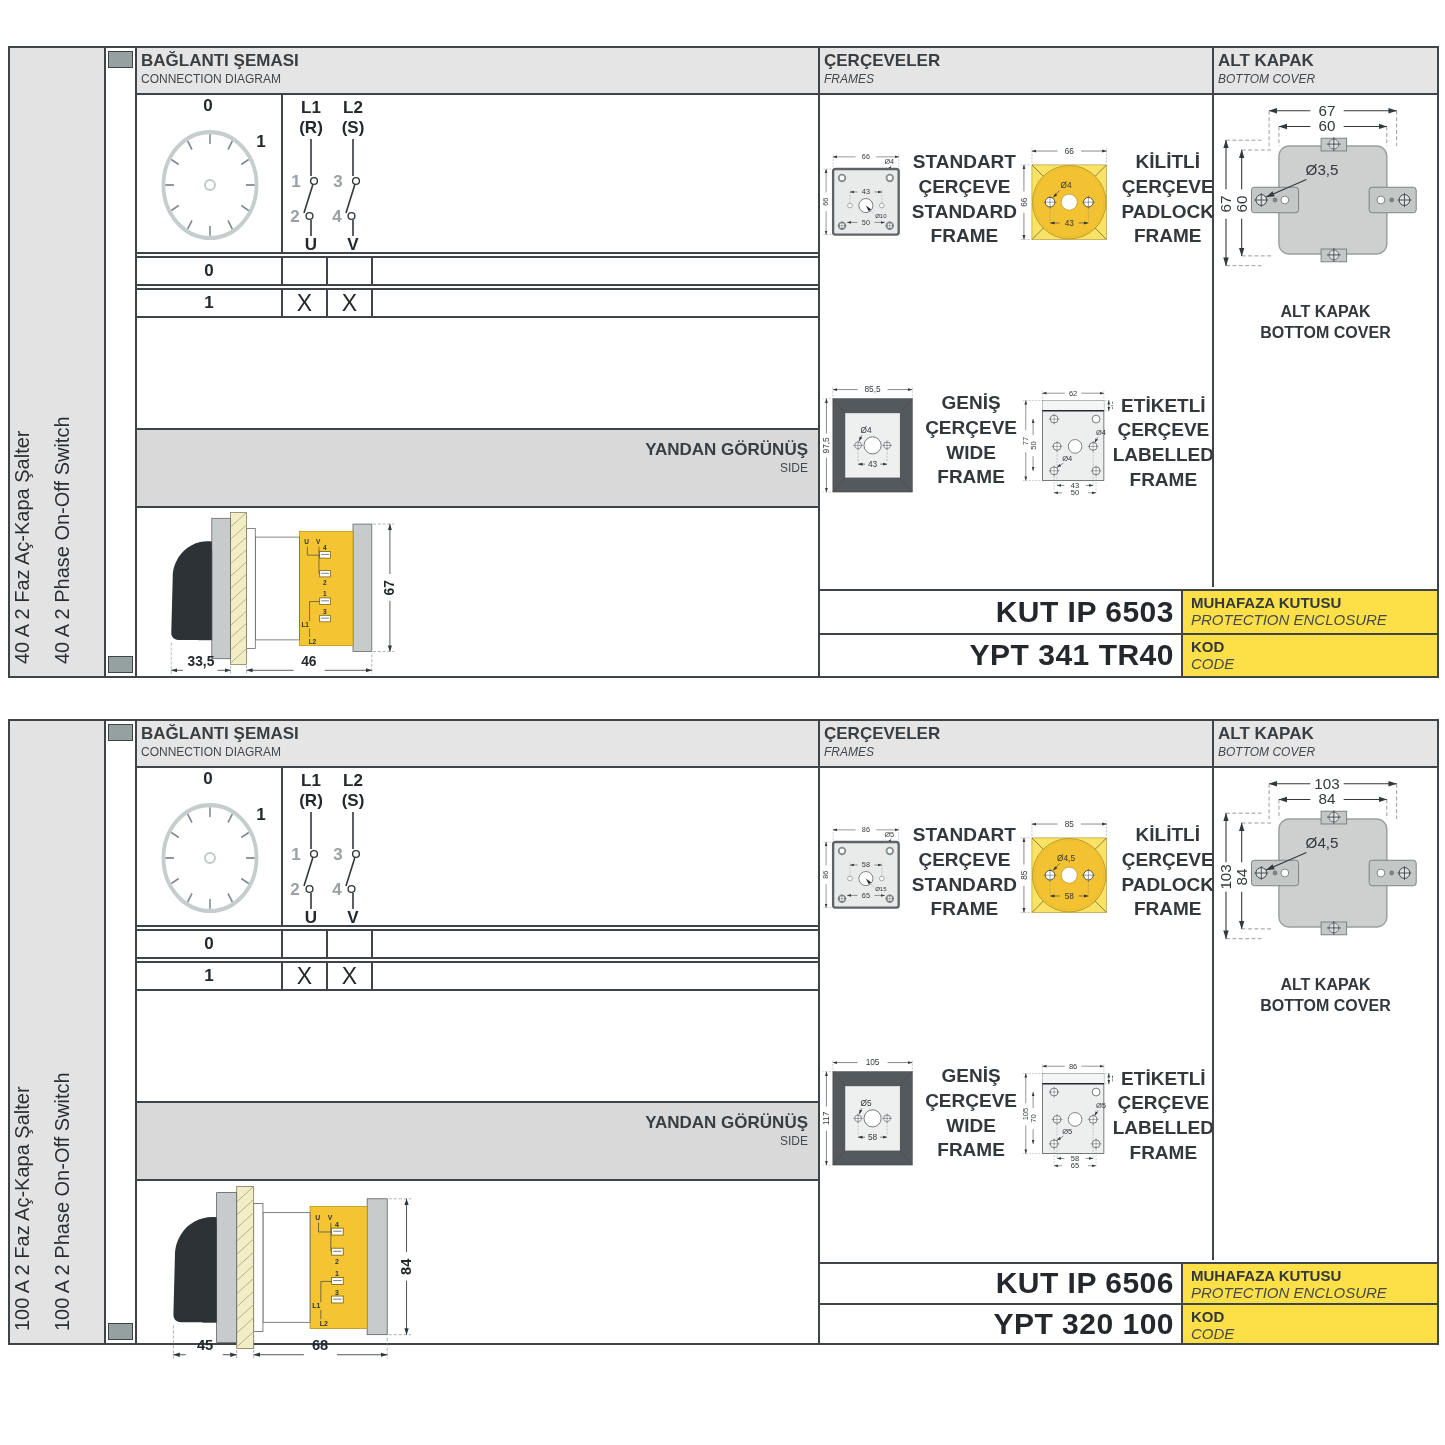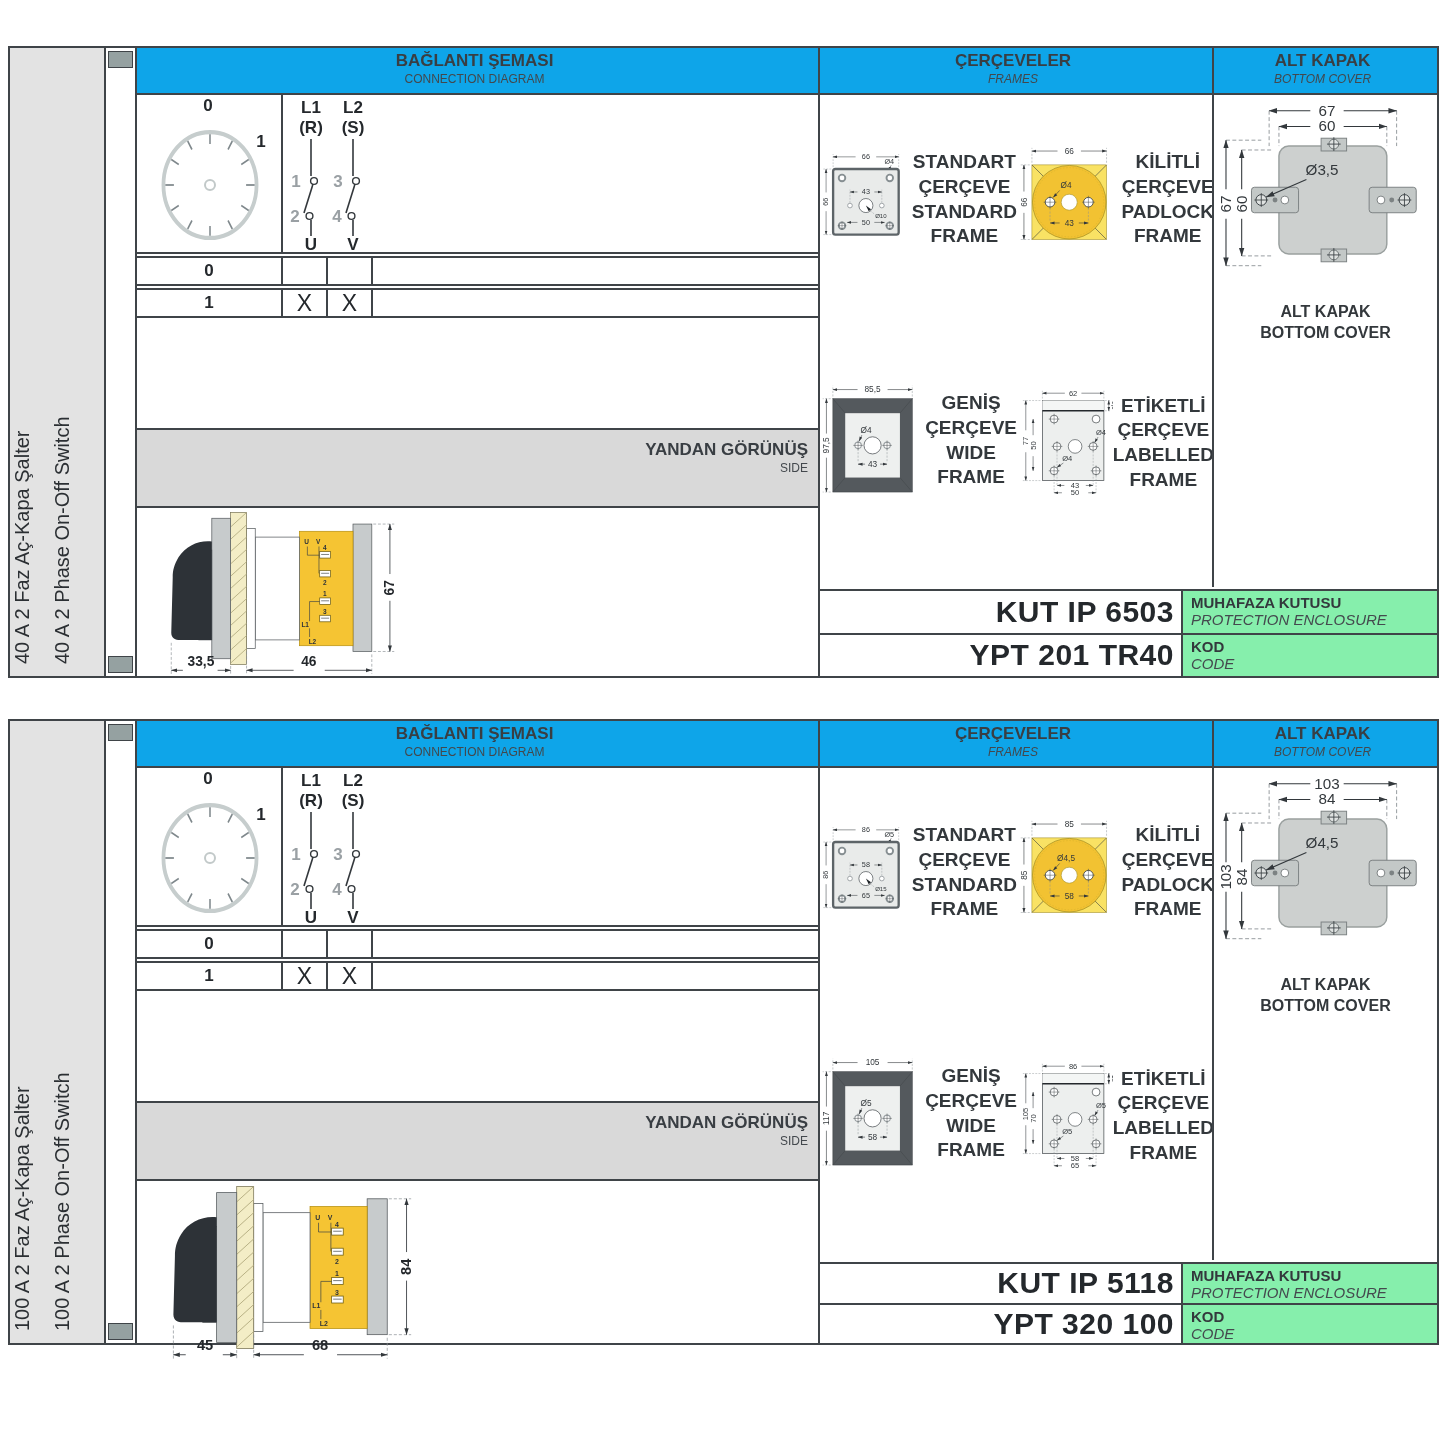--- a/index.html
+++ b/index.html
@@ -11,21 +11,21 @@
 
   .label-block { position:absolute; left:0; top:0; bottom:0; width:96px; background:#e3e3e3; border-right:2px solid #3f4448; }
   .vlabel { position:absolute; bottom:12px; transform-origin:0 100%; transform:rotate(-90deg); white-space:nowrap; font-size:20px; color:#2b2f33; }
   .v-tr { left:24px; } .v-en { left:64px; }
 
   .spine { position:absolute; left:96px; top:0; bottom:0; width:31px; background:#fff; border-right:2px solid #3f4448; }
   .sq { position:absolute; left:2px; width:25px; height:17px; background:#95a1a1; border:1px solid #3f4448; }
   .sq.top { top:3px; } .sq.bot { bottom:3px; }
 
   .conn { position:absolute; left:127px; top:0; width:681px; height:100%; }
-  .panel-hdr { height:47px; background:#0ea5e9; border-bottom:2px solid #3f4448; text-align:center; padding:3px 10px 0 4px; }
+  .panel-hdr { height:47px; background:#e5e5e5; border-bottom:2px solid #3f4448; text-align:left; padding:3px 10px 0 4px; }
   .h-tr { font-size:17px; font-weight:bold; color:#393e43; line-height:1.22; }
   .h-en { font-size:12px; color:#43484d; line-height:1.2; }
   .it { font-style:italic; }
 
   .diagram { position:absolute; top:47px; left:0; width:100%; height:159px; border-bottom:2px solid #3f4448; display:flex; }
   .dial-cell { width:146px; height:100%; border-right:2px solid #3f4448; }
   .contacts-cell { flex:1; }
 
   .srow { position:absolute; left:0; width:100%; height:30px; border-top:2px solid #3f4448; border-bottom:2px solid #3f4448; display:flex; background:#fff; }
   .r0 { top:208px; } .r1 { top:240px; }
@@ -40,21 +40,21 @@
   .frames { position:absolute; left:808px; top:0; width:394px; height:100%; border-left:2px solid #3f4448; }
   .fcell { position:absolute; width:197px; display:flex; flex-direction:row; align-items:center; }
   .cap { font-size:19px; font-weight:bold; color:#33383c; text-align:center; line-height:1.3; margin-top:1px; }
 
   .cover { position:absolute; left:1202px; top:0; right:0; height:539px; border-left:2px solid #3f4448; text-align:center; }
 
   .footer { position:absolute; left:808px; right:0; top:541px; bottom:0; border-left:2px solid #3f4448; border-top:2px solid #3f4448; display:flex; flex-direction:column; background:#fff; }
   .frow { flex:1; display:flex; }
   .frow + .frow { border-top:2px solid #3f4448; }
   .fval { flex:1; display:flex; align-items:center; justify-content:flex-end; font-size:30px; color:#24282c; padding-right:7px; letter-spacing:.5px;font-weight:bold; }
-  .flab { width:256px; background:#86efac; border-left:2px solid #3f4448; padding:3px 0 0 8px; text-align:left; }
+  .flab { width:256px; background:#fde047; border-left:2px solid #3f4448; padding:3px 0 0 8px; text-align:left; }
   .fl-tr { font-size:15px; font-weight:bold; color:#33383c; }
   .fl-en { font-size:15px; font-style:italic; color:#44494e; }
 
   
   svg { display:block; }
   svg text { font-family:"Liberation Sans",sans-serif; }
   .dl  { stroke:#33383c; stroke-width:1.1; fill:none; }
   .xl  { stroke:#8a9094; stroke-width:.9; stroke-dasharray:4 2.5; fill:none; }
   .thin{ stroke:#3c4246; stroke-width:.9; }
   .cw  { stroke:#33383c; stroke-width:1.6; }
@@ -472,21 +472,21 @@
 
   <div class="footer">
     <div class="frow">
       <div class="fval">KUT IP 6503</div>
       <div class="flab">
         <div class="fl-tr">MUHAFAZA KUTUSU</div>
         <div class="fl-en">PROTECTION ENCLOSURE</div>
       </div>
     </div>
     <div class="frow">
-      <div class="fval">YPT 201 TR40</div>
+      <div class="fval">YPT 341 TR40</div>
       <div class="flab">
         <div class="fl-tr">KOD</div>
         <div class="fl-en">CODE</div>
       </div>
     </div>
   </div>
 </div>
 
 <div class="section" id="s1">
 
@@ -876,21 +876,21 @@
       <line class="dl" x1="94" y1="82" x2="53" y2="100" marker-end="url(#ar)"></line>
     </svg>
     <div class="cap" style="font-size:16px">
       <div>ALT KAPAK</div>
         <div>BOTTOM COVER</div>
     </div>
   </div>
 
   <div class="footer">
     <div class="frow">
-      <div class="fval">KUT IP 5118</div>
+      <div class="fval">KUT IP 6506</div>
       <div class="flab">
         <div class="fl-tr">MUHAFAZA KUTUSU</div>
         <div class="fl-en">PROTECTION ENCLOSURE</div>
       </div>
     </div>
     <div class="frow">
       <div class="fval">YPT 320 100</div>
       <div class="flab">
         <div class="fl-tr">KOD</div>
         <div class="fl-en">CODE</div>

